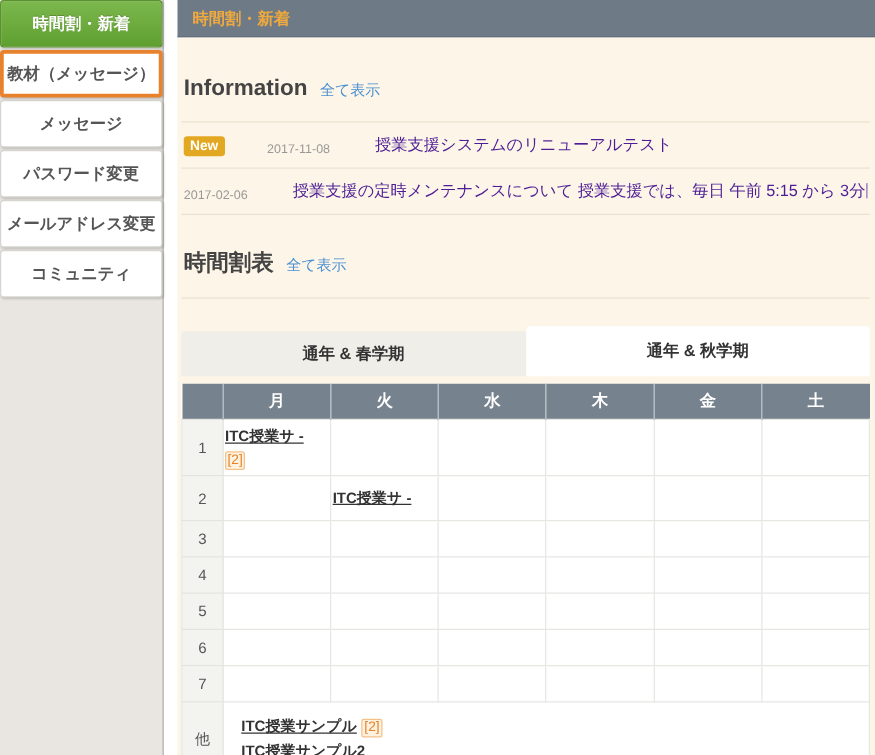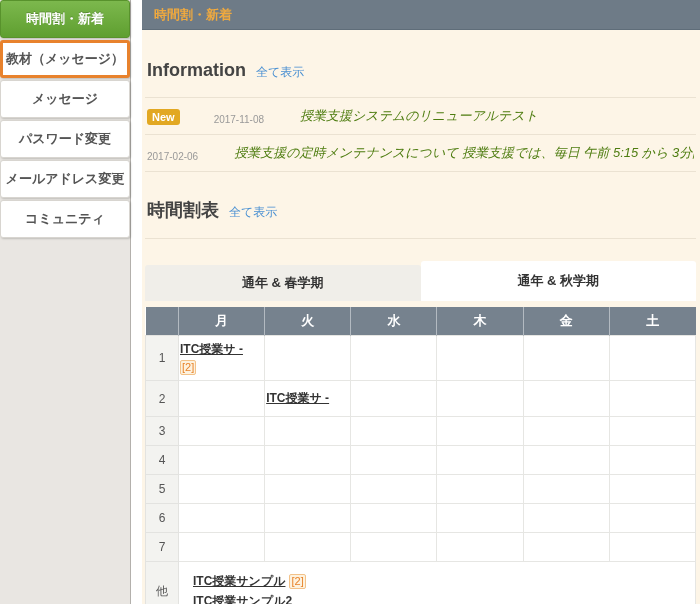--- a/index.html
+++ b/index.html
@@ -32,21 +32,21 @@
   .blue-link{font-size:12px;color:#4a90d2;margin-left:10px;cursor:pointer;
     text-decoration:none;}
   .rule{height:1px;background:#ebe2d2;margin-top:16px;}
 
   
   .news-row{display:flex;align-items:flex-end;padding:9px 2px;
     border-bottom:1px solid #ebe2d2;cursor:pointer;gap:26px;}
   .new-badge{background:#e2a822;color:#fff;font-size:11px;font-weight:bold;
     padding:2px 5px;border-radius:3px;margin-right:8px;flex:none;}
   .news-date{color:#999;font-size:10px;margin-right:10px;flex:none;}
-  .news-title{color:#4d7c0f;font-size:13px;white-space:nowrap;overflow:hidden;font-style:italic;}
+  .news-title{color:#4c1d95;font-size:13px;white-space:nowrap;overflow:hidden;}
 
   
   #tabs{display:flex;align-items:flex-end;margin-top:22px;height:40px;font-weight:bold;}
   .tab{flex:1;text-align:center;font-size:13px;color:#333;cursor:pointer;
     border-radius:3px 3px 0 0;}
   .tab.inactive{background:#f0eee9;height:36px;line-height:36px;}
   .tab.active{background:#fff;height:40px;line-height:40px;}
 
   
   #timetable{width:100%;border-collapse:collapse;margin-top:6px;

